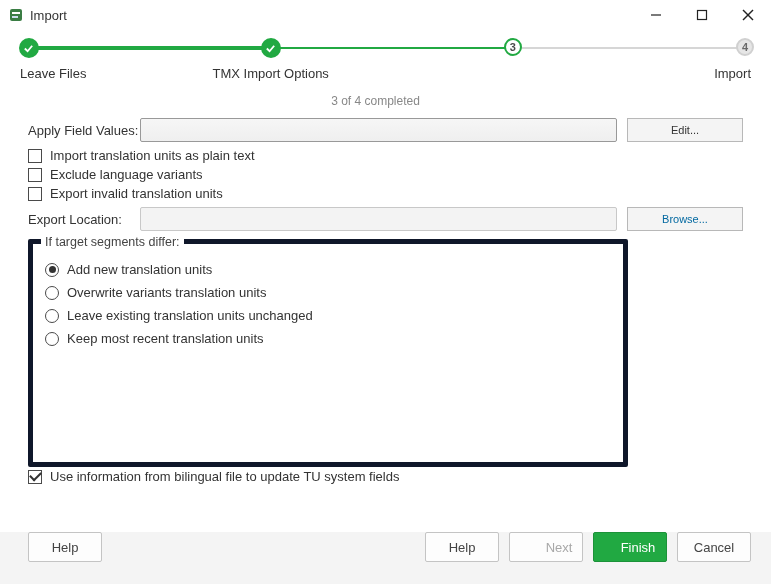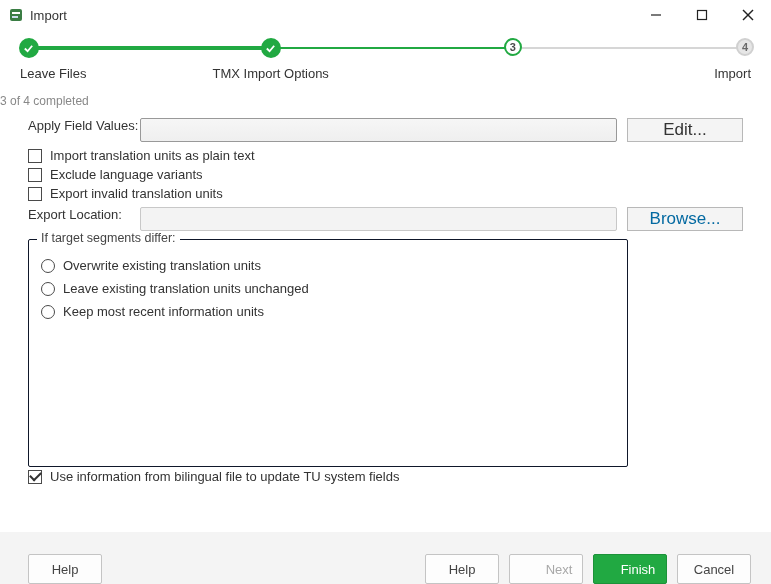--- a/index.html
+++ b/index.html
@@ -79,48 +79,48 @@
     color: #6a6a6a;
     width: 18px; height: 18px;
   }
   .step-label { position: absolute; transform: translateX(-50%); white-space: nowrap; }
   .step-labels-container {
     position: relative;
     margin: 2px 20px 0 20px;
     height: 22px;
   }
   .progress-text {
-    text-align: left;
+    text-align: center;
     color: #888;
     font-size: 12px;
     margin: 6px 20px 10px 0;
   }
 
   .content {
     padding: 0 28px;
   }
-  .row { display: flex; align-items: flex-start; margin-bottom: 6px; }
+  .row { display: flex; align-items: center; margin-bottom: 6px; }
   .label-col { width: 112px; font-size: 13px; }
   .text-input {
     flex: 1;
     height: 24px;
     border: 1px solid #999;
     background: linear-gradient(#f6f6f6,#efefef);
     border-radius: 2px;
   }
   .text-input.disabled {
     background: #f3f3f3;
     border: 1px solid #c8c8c8;
   }
   .side-btn {
     width: 116px; height: 24px;
     margin-left: 10px;
     background: #f4f4f4;
     border: 1px solid #b8b8b8;
-    font-size: 17px;
+    font-size: 11px;
     cursor: pointer;
     color: #333;
   }
   .side-btn:disabled {
     color: #0369a1; background: #f4f4f4;
   }
 
   .checkbox-row {
     display: flex; align-items: center;
     margin: 4px 0 4px 0;
@@ -136,21 +136,21 @@
   }
   .cb.checked::after {
     content: "";
     width: 9px; height: 5px;
     border-left: 2px solid #333;
     border-bottom: 2px solid #333;
     transform: rotate(-45deg) translate(1px,-1px);
   }
 
   .group {
-    border: 1px solid #0f172a;
+    border: 5px solid #0f172a;
     border-radius: 2px;
     margin-top: 8px;
     padding: 10px 12px 10px 12px;
     position: relative;
     height: 228px;
   }
   .group-title {
     position: absolute;
     top: -9px; left: 8px;
     background: #fff;
@@ -178,21 +178,21 @@
     background: #333;
   }
 
   .footer {
     position: absolute;
     bottom: 0; left: 0; right: 0;
     height: 52px;
     background: #f4f4f4;
     border-top: 0px solid #ddd;
     display: flex;
-    align-items: flex-end;
+    align-items: flex-start;
     padding: 0 20px 0 28px;
   }
   .footer .spacer { flex: 1; }
   .btn {
     min-width: 74px; height: 30px;
     margin-left: 10px;
     border: 1px solid #c4c4c4;
     background: #fdfdfd;
     border-radius: 2px;
     font-size: 13px;
@@ -295,30 +295,34 @@
 
   <div class="row" style="margin-top:6px;">
     <div class="label-col">Export Location:</div>
     <div class="text-input disabled"></div>
     <button class="side-btn" disabled="">Browse...</button>
   </div>
 
   <div class="group" style="width:600px;">
     <div class="group-title">If target segments differ:</div>
     <div class="radio-row">
+      <span class="radio selected"></span>
+      <span>Add new translation units</span>
+    </div>
+    <div class="radio-row">
       <span class="radio"></span>
-      <span>Overwrite existing translation units</span>
+      <span>Overwrite variants translation units</span>
     </div>
     <div class="radio-row">
       <span class="radio"></span>
       <span>Leave existing translation units unchanged</span>
     </div>
     <div class="radio-row">
       <span class="radio"></span>
-      <span>Keep most recent information units</span>
+      <span>Keep most recent translation units</span>
     </div>
   </div>
 
   <div class="checkbox-row" style="margin-top:2px;">
     <span class="cb checked"></span>
     <span>Use information from bilingual file to update TU system fields</span>
   </div>
 </div>
 
 <div class="footer">

